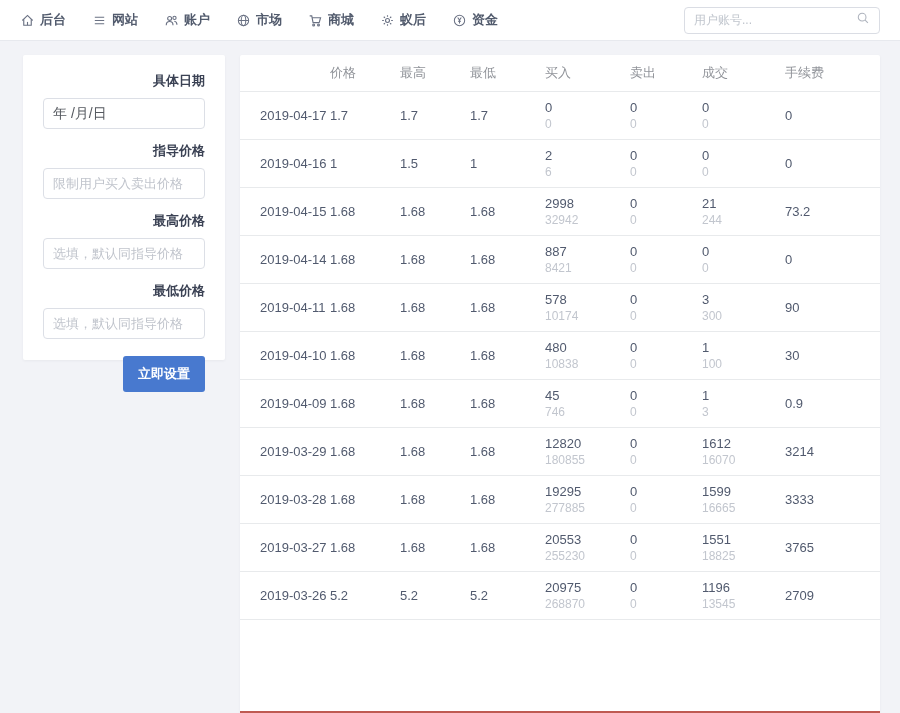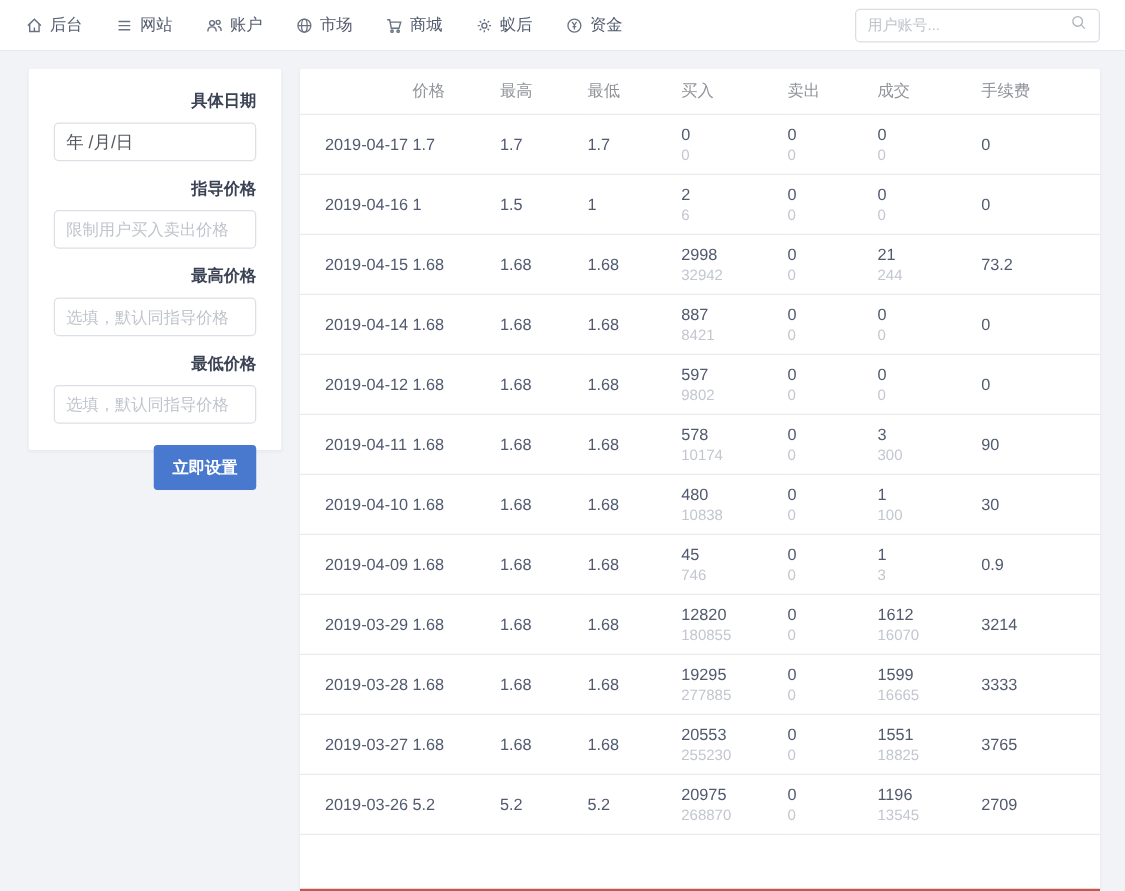--- a/index.html
+++ b/index.html
@@ -8,21 +8,21 @@
     background:#f2f3f7;
     font-family:"Liberation Sans","DejaVu Sans",sans-serif;
     position:relative;
   }
   
   .topbar {
     position:absolute; top:0; left:0; right:0; height:41px;
     background:#ffffff; border-bottom:1px solid #e7e9ee;
     display:flex; align-items:center; padding:0 20px;
   }
-  .nav { display:flex; align-items:center; gap:26px; }
+  .nav { display:flex; align-items:center; gap:26px;font-weight:bold; }
   .nav-item {
     display:flex; align-items:center; gap:5px;
     font-size:13px; color:#525b6d; cursor:pointer; white-space:nowrap;
   }
   .nav-item svg { display:block; stroke:#6a7183; }
   .searchbox {
     margin-left:auto; width:196px; height:27px;
     border:1px solid #dadde4; border-radius:4px; background:#fff;
     display:flex; align-items:center; padding:0 9px;
   }
@@ -278,39 +278,20 @@
             <div class="main">0</div>
             <div class="sub">0</div>
           </td>
           <td>
             <div class="main">0</div>
             <div class="sub">0</div>
           </td>
           <td>0</td>
         </tr>
         <tr>
-          <td>2019-04-12</td>
-          <td>1.68</td>
-          <td>1.68</td>
-          <td>1.68</td>
-          <td>
-            <div class="main">597</div>
-            <div class="sub">9802</div>
-          </td>
-          <td>
-            <div class="main">0</div>
-            <div class="sub">0</div>
-          </td>
-          <td>
-            <div class="main">0</div>
-            <div class="sub">0</div>
-          </td>
-          <td>0</td>
-        </tr>
-        <tr>
           <td>2019-04-11</td>
           <td>1.68</td>
           <td>1.68</td>
           <td>1.68</td>
           <td>
             <div class="main">578</div>
             <div class="sub">10174</div>
           </td>
           <td>
             <div class="main">0</div>

